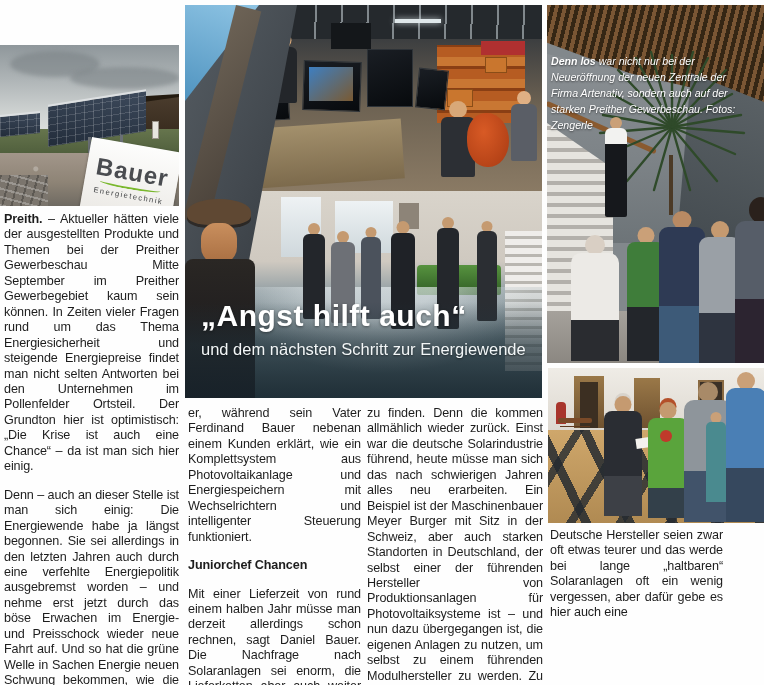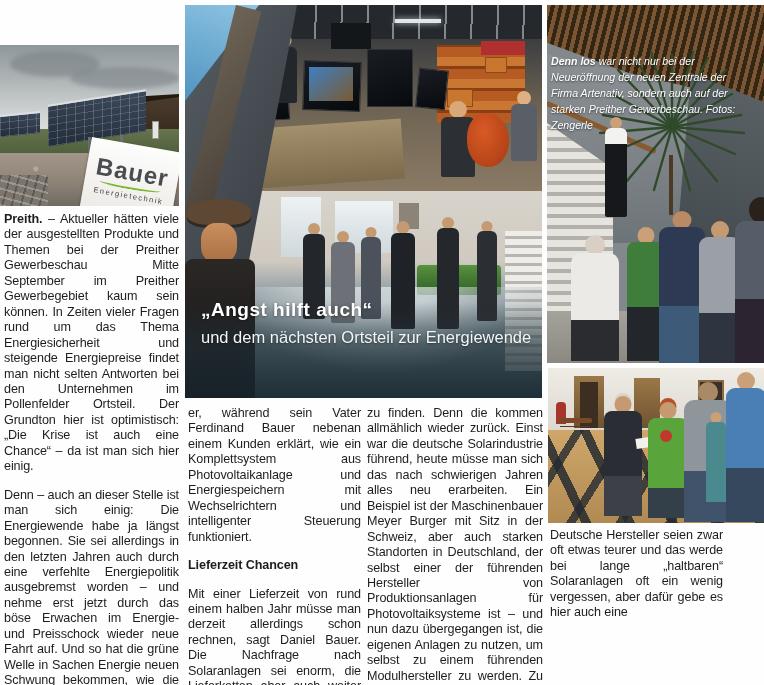--- a/index.html
+++ b/index.html
@@ -19,21 +19,21 @@
   .lead-bold { font-weight:bold; }
   .subhead { font-weight:bold; margin:4px 0 1px 0; }
   #col1 { left:4px;  top:212px; width:175px; }
   #col2 { left:188px; top:406px; width:173px; }
   #col3 { left:367px; top:406px; width:176px; }
   #col4 { left:550px; top:528px; width:173px; }
 
   
   .headline-block { position:absolute; left:201px; top:299px; width:530px; z-index:40; color:#fff; }
   .headline-title {
-    font-size:19px; font-weight:bold; letter-spacing:0.5px; margin:0 0 6px 0;
+    font-size:30px; font-weight:bold; letter-spacing:0.5px; margin:0 0 6px 0;
     text-shadow:0 1px 3px rgba(0,0,0,0.45);
   }
   .headline-sub {
     font-size:16.5px; line-height:21px; margin:0; color:#f2f6f7;
     text-shadow:0 1px 2px rgba(0,0,0,0.45);
   }
 
   
   .photo { position:absolute; overflow:hidden; }
   .abs { position:absolute; }
@@ -308,21 +308,21 @@
       <div class="body" style="top:24px;background:linear-gradient(180deg,#565d68 0 55%,#2c2430 55%);border-radius:10px 10px 0 0;"></div>
     </div>
   </div>
 
   <div class="photo-caption">
     <span class="cap-lead">Denn los</span><span> war nicht nur bei der Neueröffnung der neuen Zentrale der Firma Artenativ, sondern auch auf der starken Preither Gewerbeschau. Fotos: Zengerle</span>
   </div>
 
   <div class="headline-block">
     <h1 class="headline-title">„Angst hilft auch“</h1>
-    <p class="headline-sub">und dem nächsten Ortsteil zur Energiewende</p>
+    <p class="headline-sub">und dem nächsten Schritt zur Energiewende</p>
   </div>
 
   <div class="photo" id="photo-bottom">
     <div class="abs bp-wall"></div>
     <div class="abs doorframe" style="left:26px;top:8px;width:30px;height:52px;"></div>
     <div class="abs" style="left:32px;top:14px;width:18px;height:46px;background:#3c2f22;"></div>
     <div class="abs doorframe" style="left:86px;top:10px;width:26px;height:50px;"></div>
     <div class="abs artwork" style="left:150px;top:12px;width:26px;height:30px;"></div>
     <div class="abs" style="left:8px;top:34px;width:10px;height:22px;background:#a8352c;border-radius:4px 4px 0 0;"></div>
     <div class="abs bp-floor"></div>
@@ -351,21 +351,21 @@
     </div>
   </div>
 
   <div class="col" id="col1">
     <p><span class="lead-bold">Preith.</span><span> – Aktueller hätten viele der ausgestellten Produkte und Themen bei der Preither Gewerbeschau Mitte September im Preither Gewerbegebiet kaum sein können. In Zeiten vieler Fragen rund um das Thema Energiesicherheit und steigende Energiepreise findet man nicht selten Antworten bei den Unternehmen im Pollenfelder Ortsteil. Der Grundton hier ist optimistisch: „Die Krise ist auch eine Chance“ – da ist man sich hier einig.</span></p>
     <p>Denn – auch an dieser Stelle ist man sich einig: Die Energiewende habe ja längst begonnen. Sie sei allerdings in den letzten Jahren auch durch eine verfehlte Energiepolitik ausgebremst worden – und nehme erst jetzt durch das böse Erwachen im Energie- und Preisschock wieder neue Fahrt auf. Und so hat die grüne Welle in Sachen Energie neuen Schwung bekommen, wie die Firma Energietechnik Bauer längst zu spüren bekommen hat. Die Nachfrage habe in der aktuellen Situation enorm zugenommen, sagt Juniorchef Daniel Bau-</p>
   </div>
 
   <div class="col" id="col2">
     <p>er, während sein Vater Ferdinand Bauer nebenan einem Kunden erklärt, wie ein Komplettsystem aus Photovoltaikanlage und Energiespeichern mit Wechselrichtern und intelligenter Steuerung funktioniert.</p>
-    <p class="subhead">Lieferzeit Chancen</p>
+    <p class="subhead">Juniorchef Chancen</p>
     <p>Mit einer Lieferzeit von rund einem halben Jahr müsse man derzeit allerdings schon rechnen, sagt Daniel Bauer. Die Nachfrage nach Solaranlagen sei enorm, die Lieferketten aber auch weiter angespannt. Dabei hat das Unternehmen längst versucht, möglichst viele deutsche Hersteller</p>
   </div>
 
   <div class="col" id="col3">
     <p>zu finden. Denn die kommen allmählich wieder zurück. Einst war die deutsche Solarindustrie führend, heute müsse man sich das nach schwierigen Jahren alles neu erarbeiten. Ein Beispiel ist der Maschinenbauer Meyer Burger mit Sitz in der Schweiz, aber auch starken Standorten in Deutschland, der selbst einer der führenden Hersteller von Produktionsanlagen für Photovoltaiksysteme ist – und nun dazu übergegangen ist, die eigenen Anlagen zu nutzen, um selbst zu einem führenden Modulhersteller zu werden. Zu den großen seiner Branche gehört bereits der deut-</p>
   </div>
 
   <div class="col" id="col4">
     <p>Deutsche Hersteller seien zwar oft etwas teurer und das werde bei lange „haltbaren“ Solaranlagen oft ein wenig vergessen, aber dafür gebe es hier auch eine</p>
   </div>

